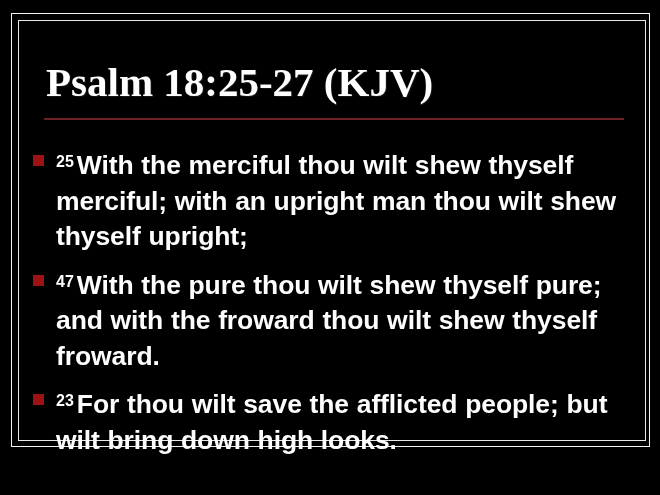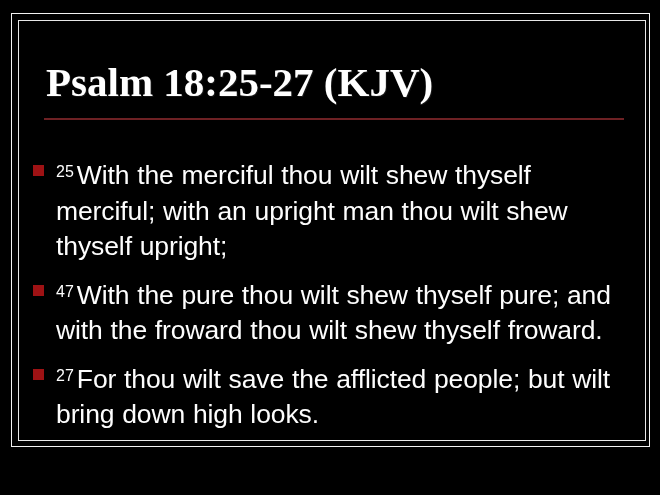--- a/index.html
+++ b/index.html
@@ -69,22 +69,23 @@
     top: 118px;
     width: 580px;
     height: 2px;
     background: #6e2124;
   }
 
   
   .body-block {
     position: absolute;
     left: 30px;
-    top: 154px;
+    top: 144px;
     width: 600px;
+    font-weight: bold;
   }
   .bullet-row {
     position: relative;
     padding-left: 26px;
     margin-bottom: 9px;
   }
   .bullet-row:last-child { margin-bottom: 0; }
 
   .bullet-marker {
     position: absolute;
@@ -130,17 +131,17 @@
       <div class="bullet-text"><span class="verse-num">25</span><span>With the merciful thou wilt shew thyself merciful; with an upright man thou wilt shew thyself upright;</span></div>
     </div>
 
     <div class="bullet-row">
       <span class="bullet-marker"></span>
       <div class="bullet-text"><span class="verse-num">47</span><span>With the pure thou wilt shew thyself pure; and with the froward thou wilt shew thyself froward.</span></div>
     </div>
 
     <div class="bullet-row">
       <span class="bullet-marker"></span>
-      <div class="bullet-text"><span class="verse-num">27</span><span>For thou wilt save the afflicted people; but wilt bring down high looks.</span></div>
+      <div class="bullet-text"><span class="verse-num">23</span><span>For thou wilt save the afflicted people; but wilt bring down high looks.</span></div>
     </div>
 
   </div>
 </div>
 
 </body></html>

